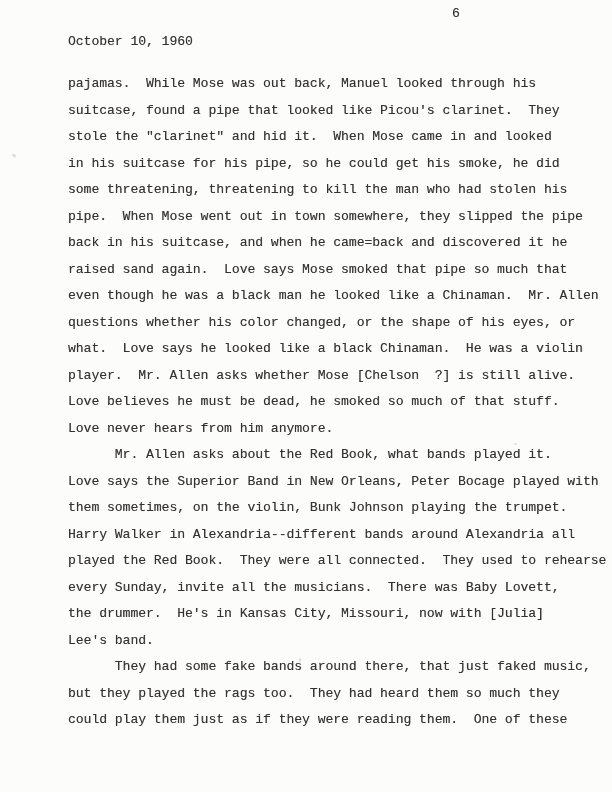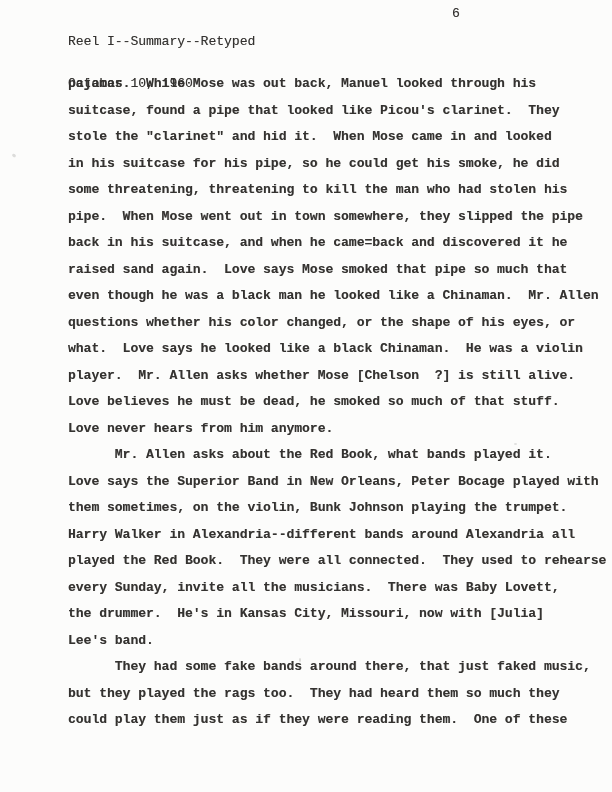--- a/index.html
+++ b/index.html
@@ -34,39 +34,37 @@
     line-height: 14px;
   }
   .body-block {
     position: absolute;
     top: 71px;
     left: 68px;
     line-height: 26.5px;
   }
   .line {
     white-space: pre;
-    font-weight: bold;
   }
   
   .speck {
     position: absolute;
     background: #8a8a86;
     border-radius: 50%;
   }
   .speck.s1 { left: 12px;  top: 154px; width: 4px; height: 3px; opacity: 0.28; transform: rotate(40deg); }
   .speck.s2 { left: 514px; top: 443px; width: 3px; height: 2px; opacity: 0.25; }
   .speck.s3 { left: 299px; top: 658px; width: 2px; height: 4px; opacity: 0.30; }
 </style>
 </head>
 <body>
 
 <div class="page">
 
   <div class="header-block typewriter">
-    <div>Reel I--Summary--Retyped</div>
     <div>October 10, 1960</div>
   </div>
 
   <div class="page-number typewriter">6</div>
 
   <div class="body-block typewriter"><div class="line">pajamas.  While Mose was out back, Manuel looked through his</div><div class="line">suitcase, found a pipe that looked like Picou's clarinet.  They</div><div class="line">stole the "clarinet" and hid it.  When Mose came in and looked</div><div class="line">in his suitcase for his pipe, so he could get his smoke, he did</div><div class="line">some threatening, threatening to kill the man who had stolen his</div><div class="line">pipe.  When Mose went out in town somewhere, they slipped the pipe</div><div class="line">back in his suitcase, and when he came=back and discovered it he</div><div class="line">raised sand again.  Love says Mose smoked that pipe so much that</div><div class="line">even though he was a black man he looked like a Chinaman.  Mr. Allen</div><div class="line">questions whether his color changed, or the shape of his eyes, or</div><div class="line">what.  Love says he looked like a black Chinaman.  He was a violin</div><div class="line">player.  Mr. Allen asks whether Mose [Chelson  ?] is still alive.</div><div class="line">Love believes he must be dead, he smoked so much of that stuff.</div><div class="line">Love never hears from him anymore.</div><div class="line">      Mr. Allen asks about the Red Book, what bands played it.</div><div class="line">Love says the Superior Band in New Orleans, Peter Bocage played with</div><div class="line">them sometimes, on the violin, Bunk Johnson playing the trumpet.</div><div class="line">Harry Walker in Alexandria--different bands around Alexandria all</div><div class="line">played the Red Book.  They were all connected.  They used to rehearse</div><div class="line">every Sunday, invite all the musicians.  There was Baby Lovett,</div><div class="line">the drummer.  He's in Kansas City, Missouri, now with [Julia]</div><div class="line">Lee's band.</div><div class="line">      They had some fake bands around there, that just faked music,</div><div class="line">but they played the rags too.  They had heard them so much they</div><div class="line">could play them just as if they were reading them.  One of these</div></div>
 
   <div class="speck s1"></div>
   <div class="speck s2"></div>
   <div class="speck s3"></div>

